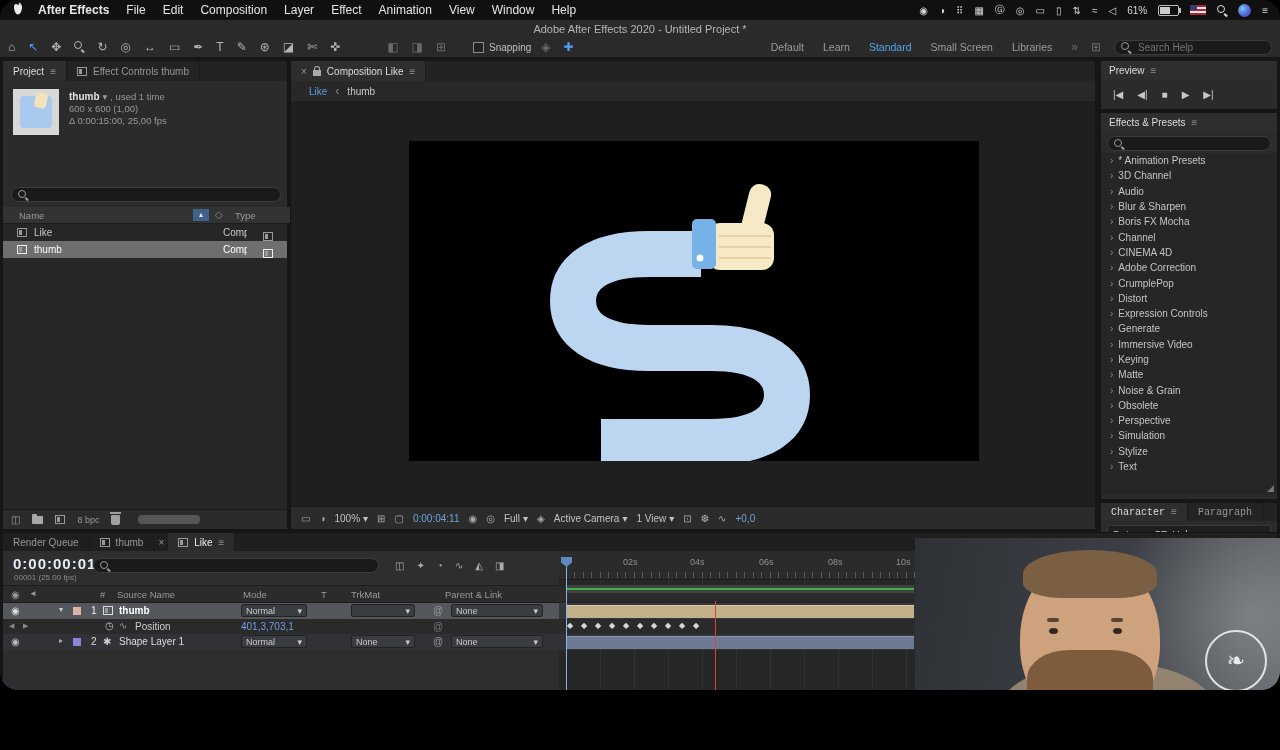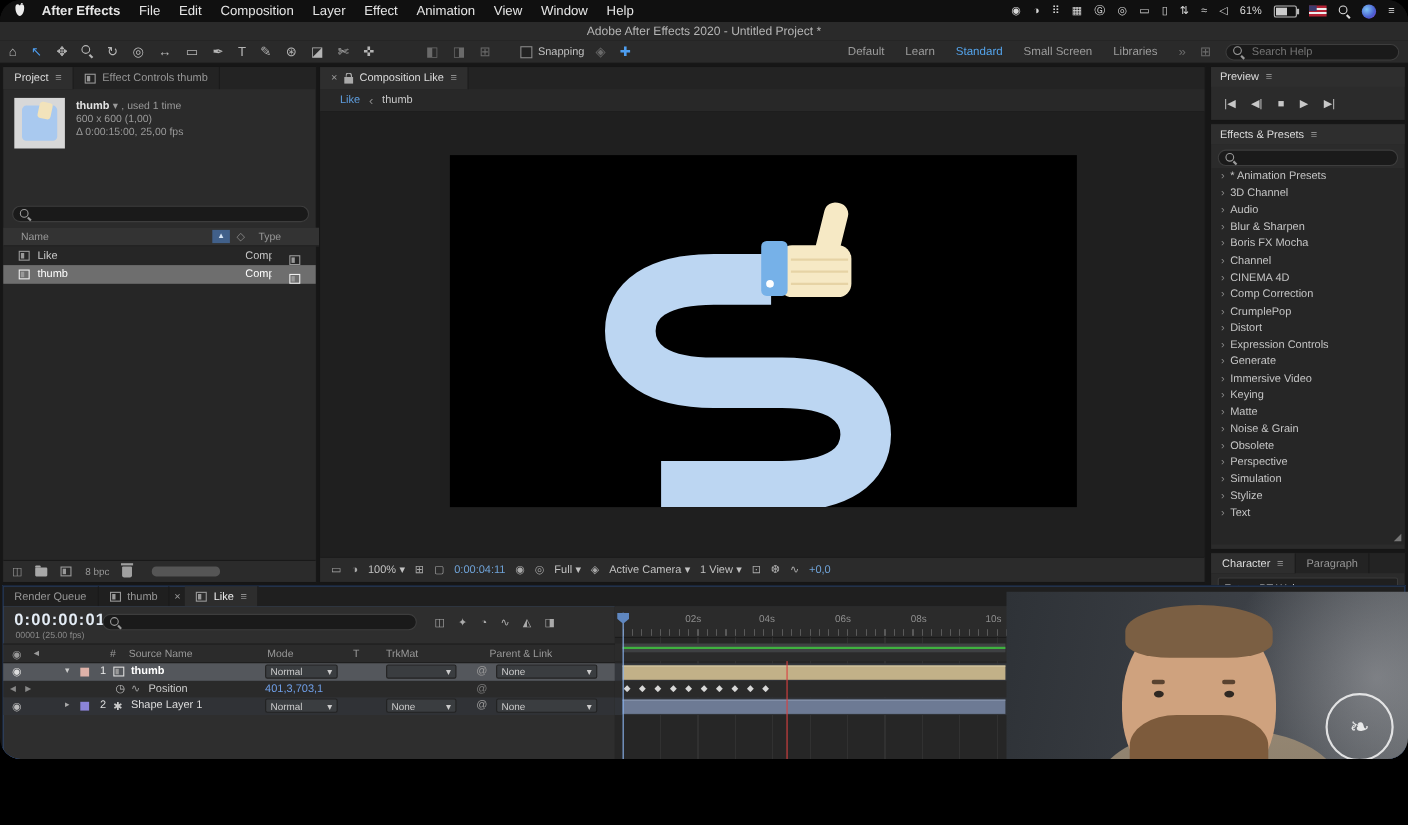--- a/index.html
+++ b/index.html
@@ -329,21 +329,21 @@
       <div class="fxi">
           <span class="car">›</span>
           <span>Channel</span>
         </div>
       <div class="fxi">
           <span class="car">›</span>
           <span>CINEMA 4D</span>
         </div>
       <div class="fxi">
           <span class="car">›</span>
-          <span>Comp Correction</span>
+          <span>Adobe Correction</span>
         </div>
       <div class="fxi">
           <span class="car">›</span>
           <span>CrumplePop</span>
         </div>
       <div class="fxi">
           <span class="car">›</span>
           <span>Distort</span>
         </div>
       <div class="fxi">
@@ -387,21 +387,21 @@
           <span>Stylize</span>
         </div>
       <div class="fxi">
           <span class="car">›</span>
           <span>Text</span>
         </div>
       <span class="a" style="right:3px;bottom:2px;color:#777;font-size:9px;">◢</span>
     </div>
   </div>
 
-  <div class="a panel" style="left:1100px;top:502px;width:178px;height:46px;">
+  <div class="a panel" style="left:1100px;top:502px;width:178px;height:46px;font-family:Liberation Mono, monospace;">
     <div class="fx" style="height:18px;background:#232323;">
       <span class="ptab" style="height:18px;">
         <span>Character</span>
         <span class="menu-g">≡</span>
       </span>
       <span class="ptab off" style="height:18px;">
         <span>Paragraph</span>
       </span>
     </div>
     <div class="fx" style="height:18px;margin:4px 6px;background:#1f1f1f;border:1px solid #3a3a3a;border-radius:2px;padding:0 5px;justify-content:space-between;color:#c9c9c9;">

